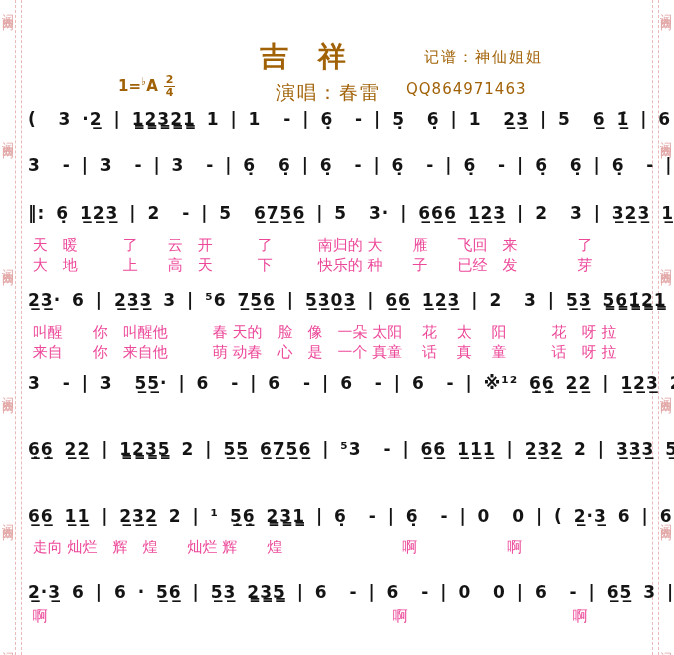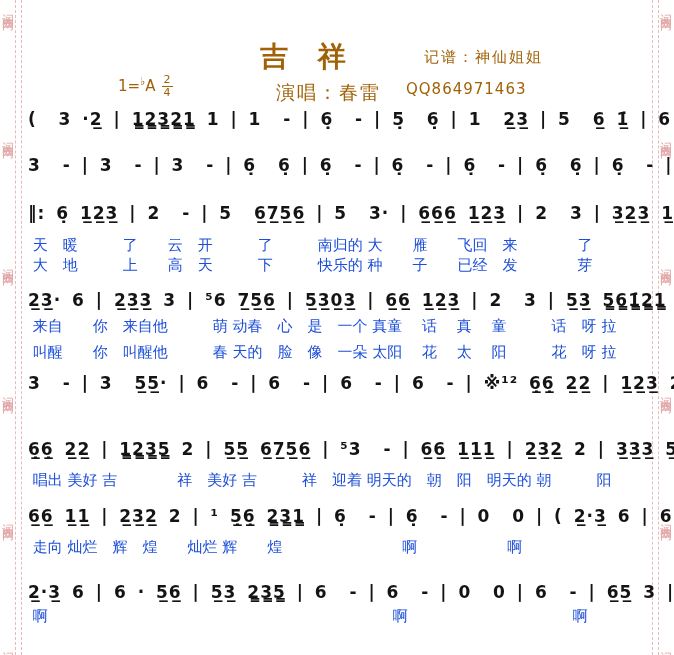--- a/index.html
+++ b/index.html
@@ -19,38 +19,38 @@
   .wm-t{writing-mode:vertical-rl;text-orientation:upright;font-size:12px;
         color:#e2a6a6;letter-spacing:3px;line-height:1;}
   .wm-dash{position:absolute;top:0;bottom:0;width:0;border-left:1px dashed #eab8b8;}
   .wm-left  .d1{left:15px;} .wm-left  .d2{left:21px;}
   .wm-right .d1{right:15px;} .wm-right .d2{right:21px;}
   
   .hdr{position:absolute;color:#a16207;}
   .title{top:38px;left:228px;width:160px;text-align:center;
          font-size:28px;font-weight:bold;letter-spacing:10px;font-family:"DejaVu Serif", serif;}
   .transcriber{top:48px;left:424px;font-size:15px;letter-spacing:2px;}
-  .keysig{top:74px;left:118px;font-size:15px;font-weight:normal;}
+  .keysig{top:74px;left:118px;font-size:15px;font-weight:bold;}
   .keysig sup{font-size:11px;}
   .meter{display:inline-flex;flex-direction:column;vertical-align:middle;
          margin-left:6px;font-size:11px;line-height:1.1;text-align:center;}
   .meter .mt{border-bottom:1px solid currentColor;padding:0 2px;}
   .performer{top:80px;left:276px;font-size:19px;letter-spacing:2px;}
   .qq{top:80px;left:406px;font-size:15px;letter-spacing:1px;}
   
   .score{position:absolute;left:28px;right:24px;top:0;}
   .system{position:absolute;left:0;right:0;}
   .notation{
     font-family:"DejaVu Sans", sans-serif;
     font-weight:bold;font-size:17px;color:#141414;
     white-space:pre;letter-spacing:1px;word-spacing:4px;line-height:30px;
   }
   .lyrics{
     font-family:"DejaVu Sans", sans-serif;
-    font-size:15px;color:#1d4ed8;white-space:pre;line-height:18px;margin-top:2px;
+    font-size:15px;color:#ec4899;white-space:pre;line-height:18px;margin-top:2px;
   }
   .s1{top:104px;} .s2{top:150px;} .s3{top:198px;} .s4{top:285px;}
   .s5{top:368px;} .s6{top:434px;} .s7{top:501px;} .s8{top:577px;}
   .s3 .lyrics.first,.s4 .lyrics.first{margin-top:8px;}
   .s5 .lyrics.first,.s6 .lyrics.first,.s7 .lyrics.first{margin-top:7px;}
   .s8 .lyrics.first{margin-top:0;}
 </style>
 </head>
 <body>
 
@@ -102,31 +102,30 @@
   </div>
 
   <div class="system s3">
     <div class="notation">‖: 6̣ 1̲2̲3̲ | 2  - | 5  6̲7̲5̲6̲ | 5  3· | 6̲6̲6̲ 1̲2̲3̲ | 2  3 | 3̲2̲3̲ 1̲6̲̣5̲̣1̲ | 6̣  - |</div>
     <div class="lyrics first"> 天　暖　　　了　　云　开　　　了　　　南归的 大　　雁　　飞回　来　　　　了</div>
     <div class="lyrics"> 大　地　　　上　　高　天　　　下　　　快乐的 种　　子　　已经　发　　　　芽</div>
   </div>
 
   <div class="system s4">
     <div class="notation">2̲3̲· 6 | 2̲3̲3̲ 3 | ⁵6 7̲5̲6̲ | 5̲3̲0̲3̲ | 6̲6̲ 1̲2̲3̲ | 2  3 | 5̲3̲ 5̳6̳1̳̇2̳1̳ | 6  5̳6̳1̳̇2̳̇ |</div>
+    <div class="lyrics first"> 叫醒　　你　叫醒他　　　春 天的　脸　像　一朵 太阳　 花　 太　 阳　　　花　呀 拉</div>
     <div class="lyrics"> 来自　　你　来自他　　　萌 动春　心　是　一个 真童　 话　 真　 童　　　话　呀 拉</div>
-    <div class="lyrics first"> 叫醒　　你　叫醒他　　　春 天的　脸　像　一朵 太阳　 花　 太　 阳　　　花　呀 拉</div>
   </div>
 
   <div class="system s5">
     <div class="notation">3  - | 3  5̲5̲· | 6  - | 6  - | 6  - | 6  - | ※¹² 6̲̣6̲̣ 2̲2̲ | 1̲2̲3̲ 2 | 3̲2̲3̲ 1̲6̲̣5̲̣1̲ | 6̣  - |</div>
   </div>
 
   <div class="system s6">
     <div class="notation">6̲̣6̲̣ 2̲2̲ | 1̳2̳3̳5̳ 2 | 5̲5̲ 6̲7̲5̲6̲ | ⁵3  - | 6̲6̲ 1̲1̲1̲ | 2̲3̲2̲ 2 | 3̲3̲3̲ 5̲6̲5̲ | 3  - |</div>
-    <div class="lyrics first"> 唱出 美好 吉　　　　祥　美好 吉　　　祥　迎着 明天的　朝　阳　明天的 朝　　　阳</div>
   </div>
 
   <div class="system s7">
     <div class="notation">6̲6̲ 1̲1̲ | 2̲3̲2̲ 2 | ¹ 5̲̣6̲̣ 2̳3̳1̳ | 6̣  - | 6̣  - | 0  0 | ( 2̲·3̲ 6 | 6·5̲ | 5̲3̲ 3 | 3  - |</div>
     <div class="lyrics first"> 走向 灿烂　辉　煌　　灿烂 辉　　煌　　　　　　　　啊　　　　　　啊</div>
   </div>
 
   <div class="system s8">
     <div class="notation">2̲·3̲ 6 | 6 · 5̲6̲ | 5̲3̲ 2̳3̳5̳ | 6  - | 6  - | 0  0 | 6  - | 6̲5̲ 3 | 3  -↘ | 0 · 1̳2̳ |</div>
     <div class="lyrics first"> 啊　　　　　　　　　　　　　　　　　　　　　　　啊　　　　　　　　　　　啊</div>

